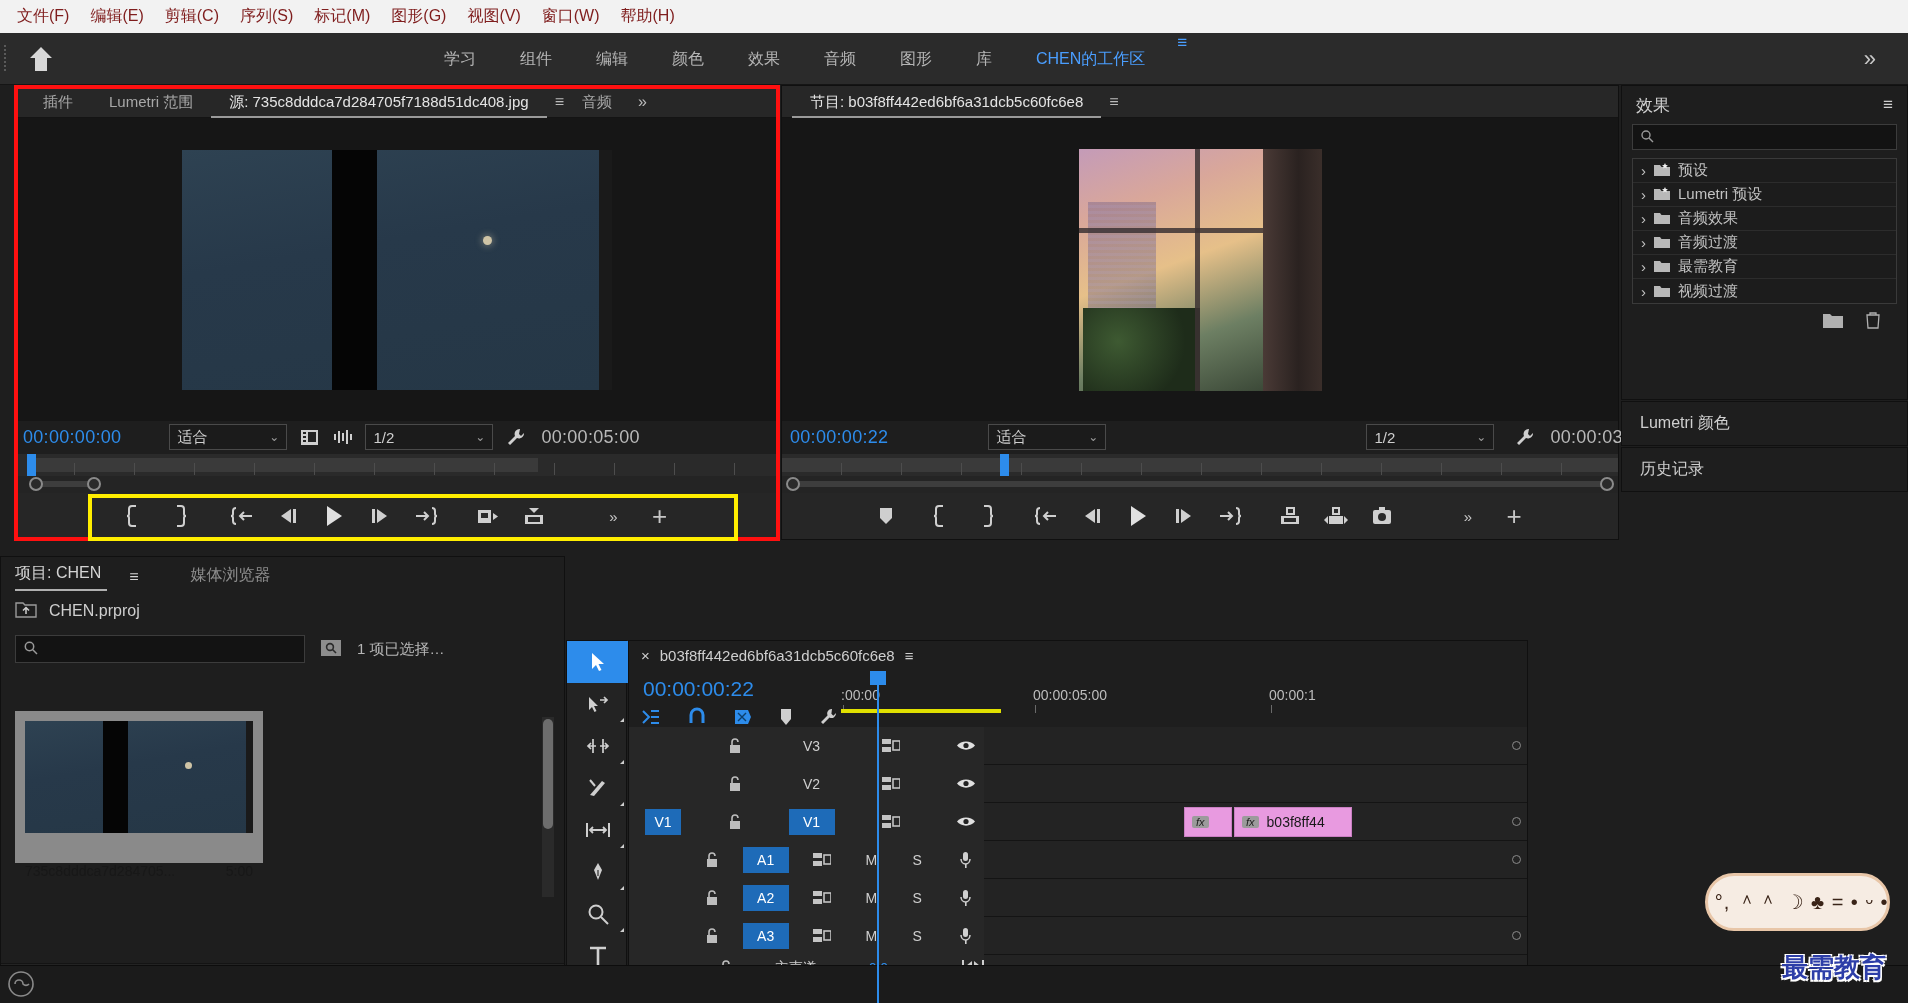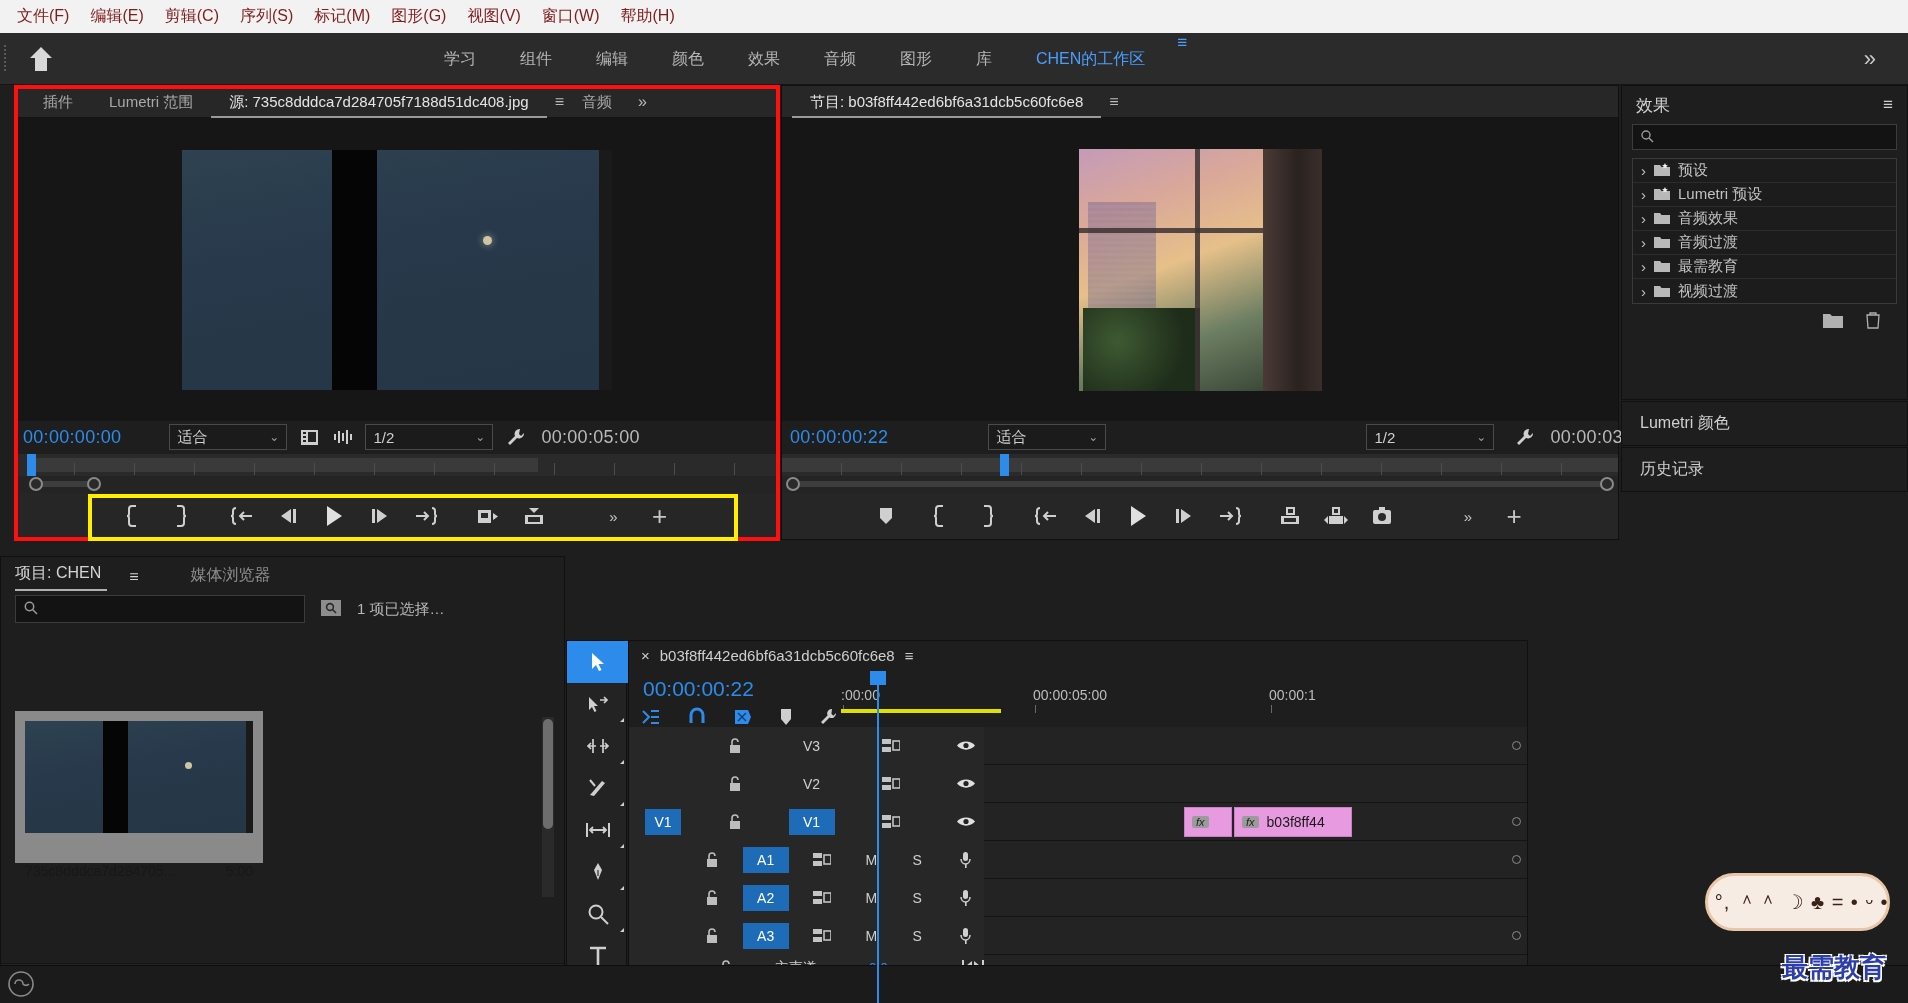--- a/index.html
+++ b/index.html
@@ -535,20 +535,29 @@
   <div class="panel" id="lumPanel">
     <div class="simple-head">Lumetri 颜色</div>
   </div>
 
   <div class="panel" id="projPanel">
     <div class="proj-tabs">
       <div class="proj-tab active">项目: CHEN</div>
       <div class="proj-tab" style="padding-left:10px;">≡</div>
       <div class="proj-tab inactive">媒体浏览器</div>
     </div>
+    <div class="proj-sub">
+      <span>
+        <svg width="22" height="18" viewBox="0 0 22 18">
+            <path d="M1 3 h7 l2 2 H21 v12 H1 Z" fill="none" stroke="#9a9a9a" stroke-width="1.4"></path>
+            <path d="M11 14 V8 M8 10.5 L11 7.5 L14 10.5" stroke="#cfcfcf" stroke-width="1.5" fill="none"></path>
+          </svg>
+      </span>
+      <span>CHEN.prproj</span>
+    </div>
     <div class="proj-search">
       <div class="psearch-box">
         <span>
           <svg width="14" height="14" viewBox="0 0 14 14">
               <circle cx="5.5" cy="5.5" r="4.2" stroke="#9a9a9a" stroke-width="1.5" fill="none"></circle>
               <line x1="8.8" y1="8.8" x2="13" y2="13" stroke="#9a9a9a" stroke-width="1.5"></line>
             </svg>
         </span>
         <input type="text" style="flex: 1 1 0%; background: transparent; border: none; outline: none; color: rgb(221, 221, 221); font-size: 14px; font-family: &quot;Liberation Sans&quot;, sans-serif;" placeholder="">
       </div>

